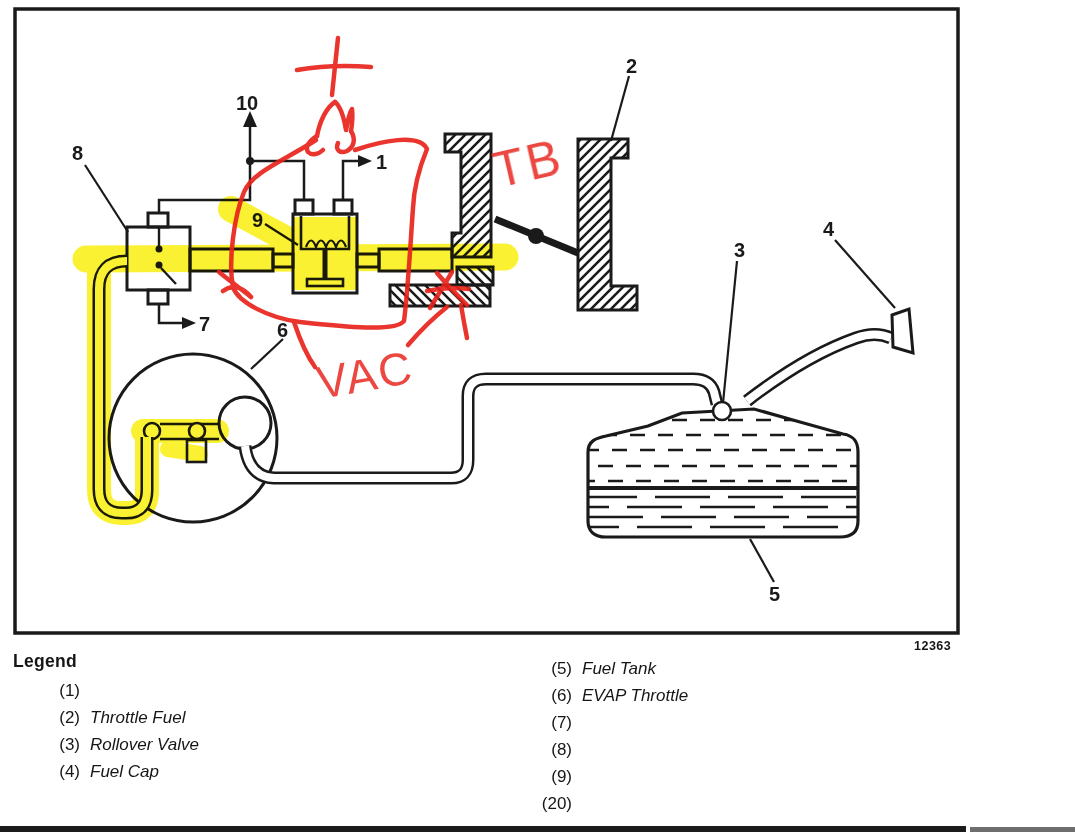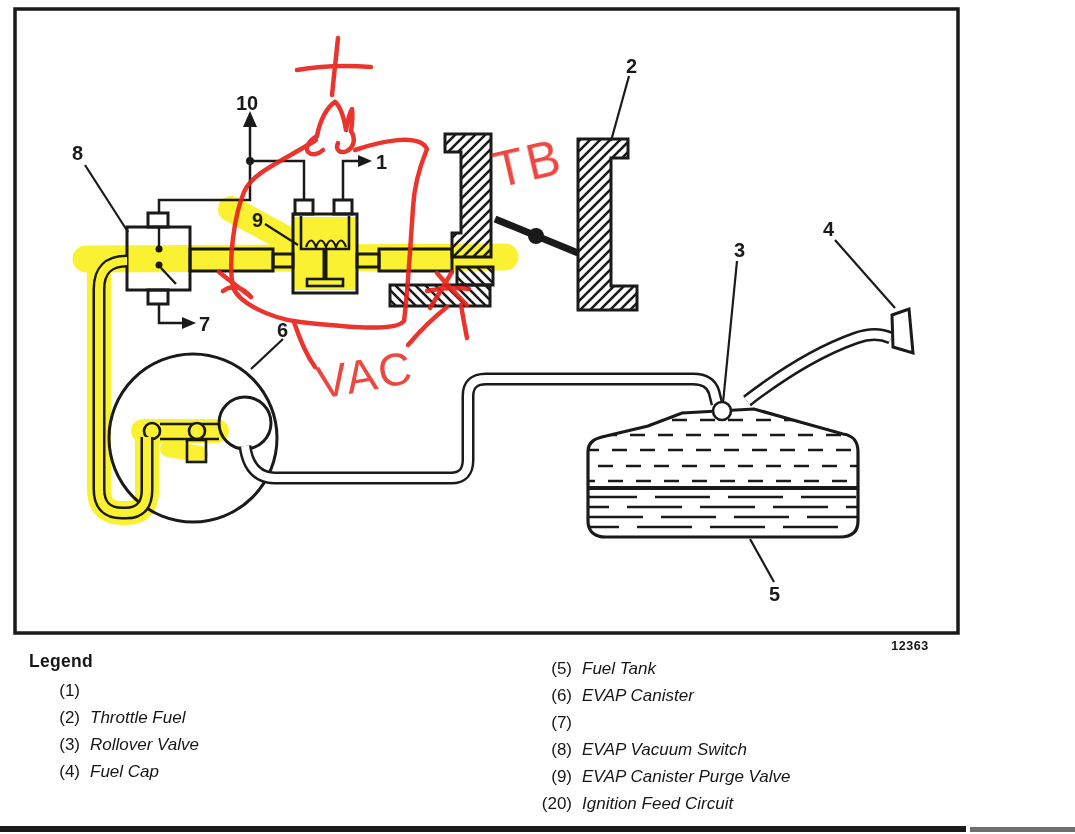--- a/index.html
+++ b/index.html
@@ -1,26 +1,26 @@
 <!DOCTYPE html>
 <html><head>
 <meta charset="utf-8">
 <style>
   html,body{margin:0;padding:0;background:#e9e9e9;}
   .page{position:relative;width:1075px;height:834px;background:#ffffff;overflow:hidden;
         font-family:"Liberation Sans",sans-serif;color:#161616;}
   .diagram-svg{position:absolute;left:0;top:0;}
-  .legend-title{position:absolute;left:29px;top:651px;font-size:17.5px;font-weight:700;letter-spacing:.3px;}
+  .legend-title{position:absolute;left:13px;top:651px;font-size:17.5px;font-weight:700;letter-spacing:.3px;}
   .legend-col{position:absolute;font-size:17px;}
   .legend-col.left{left:44px;top:677px;}
   .legend-col.right{left:536px;top:655px;}
   .lrow{display:flex;line-height:27px;white-space:nowrap;}
   .lnum{flex:0 0 36px;width:36px;text-align:right;}
   .llabel{margin-left:10px;font-style:italic;}
-  .figure-code{position:absolute;left:887px;top:639px;width:46px;text-align:center;
+  .figure-code{position:absolute;left:914px;top:639px;width:46px;text-align:left;
                font-size:12.5px;font-weight:700;letter-spacing:.5px;}
   .bottom-rule-left{position:absolute;left:0;top:826px;width:966px;height:6px;background:#1b1b1b;}
   .bottom-rule-right{position:absolute;left:970px;top:827px;width:105px;height:5px;background:#6e6e6e;}
   .yellow{mix-blend-mode:multiply;}
   text.callout{font-family:"Liberation Sans",sans-serif;font-weight:700;font-size:20px;fill:#1a1a1a;}
   text.redtext{font-family:"Liberation Sans",sans-serif;fill:#e8231b;opacity:.9;}
 </style>
 </head>
 <body>
 
@@ -203,35 +203,32 @@
   </div>
 </div>
 
 <div class="legend-col right">
   <div class="lrow">
     <span class="lnum">(5)</span>
     <span class="llabel">Fuel Tank</span>
   </div>
   <div class="lrow">
     <span class="lnum">(6)</span>
-    <span class="llabel">EVAP Canister</span>
+    <span class="llabel">EVAP Throttle</span>
   </div>
   <div class="lrow">
     <span class="lnum">(7)</span>
   </div>
   <div class="lrow">
     <span class="lnum">(8)</span>
-    <span class="llabel">EVAP Vacuum Switch</span>
   </div>
   <div class="lrow">
     <span class="lnum">(9)</span>
-    <span class="llabel">EVAP Canister Purge Valve</span>
   </div>
   <div class="lrow">
     <span class="lnum">(20)</span>
-    <span class="llabel">Ignition Feed Circuit</span>
   </div>
 </div>
 
 <div class="bottom-rule-left"></div>
 <div class="bottom-rule-right"></div>
 
 </div>
 
 </body></html>

